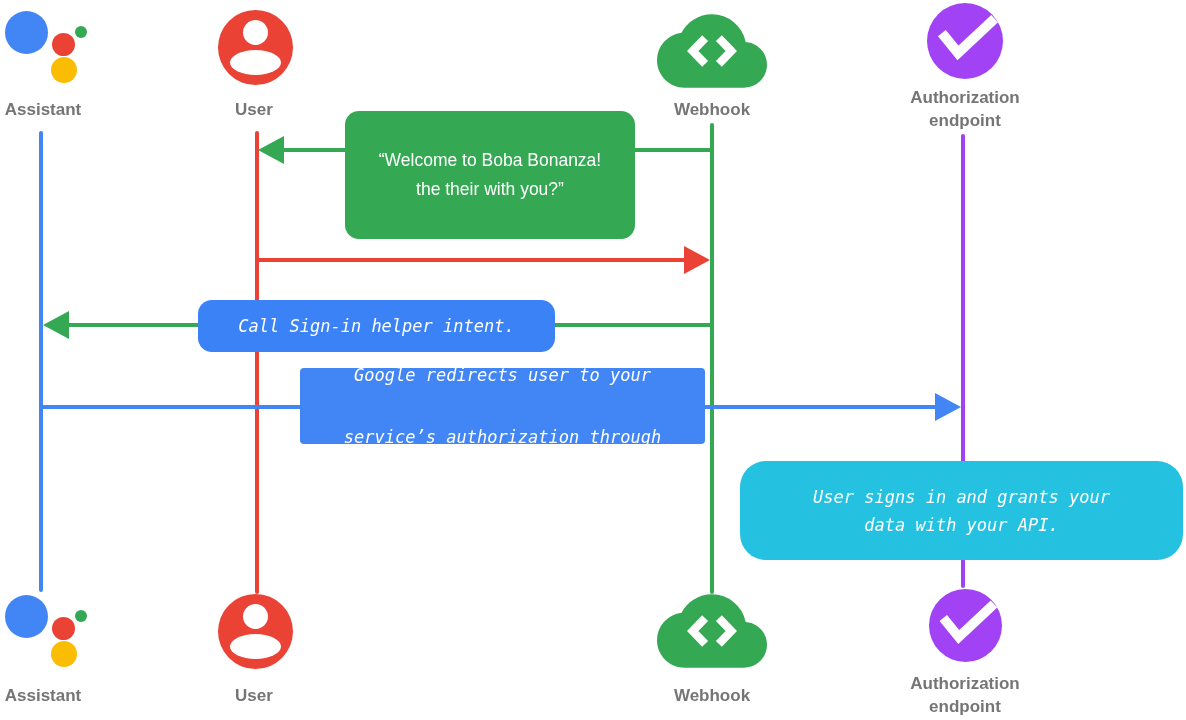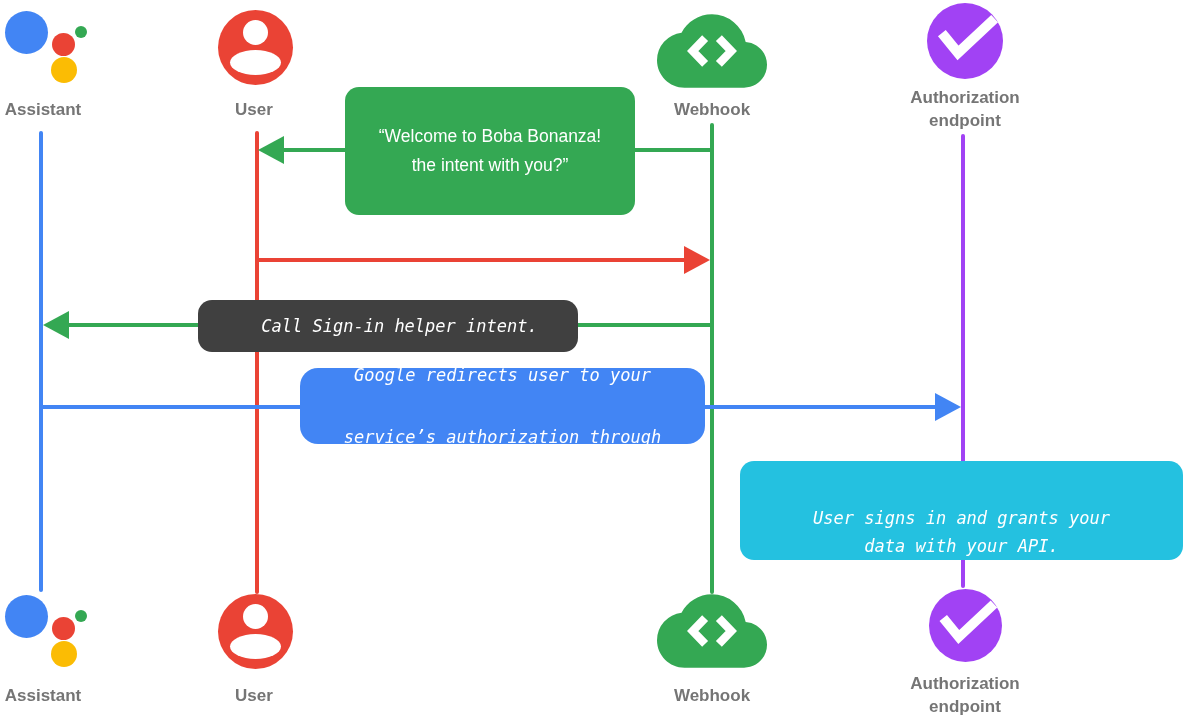--- a/index.html
+++ b/index.html
@@ -16,28 +16,28 @@
   .ahead{position:absolute;width:0;height:0;border-top:14px solid transparent;border-bottom:14px solid transparent;}
   .head-left{border-right:26px solid;}
   .head-right{border-left:26px solid;}
   .green{background:#34A853;} .red{background:#EA4335;} .blue{background:#4285F4;}
   .hgreen{border-right-color:#34A853;border-left-color:#34A853;}
   .hred{border-right-color:#EA4335;border-left-color:#EA4335;}
   .hblue{border-right-color:#4285F4;border-left-color:#4285F4;}
   
   .bubble{position:absolute;display:flex;flex-direction:column;justify-content:center;align-items:center;
           color:#fff;text-align:center;}
-  .sans-txt{font-size:17.5px;line-height:29px;font-weight:400;}
+  .sans-txt{font-size:17.5px;line-height:29px;font-weight:400;margin-top:24px;}
   .mono-txt{font-family:"DejaVu Sans Mono","Liberation Mono",monospace;font-style:italic;
             font-size:17px;line-height:28px;}
   .b-welcome{left:345px;top:87px;width:290px;height:128px;background:#34A853;border-radius:14px;}
   .b-order{left:388px;top:234px;width:193px;height:49px;background:#EA4335;border-radius:17px;}
-  .b-signin{left:198px;top:300px;width:357px;height:52px;background:#404040;border-radius:14px;padding-left:23px;}
-  .b-redirect{left:300px;top:368px;width:405px;height:76px;background:#4285F4;border-radius:18px;gap:34px;}
-  .b-grant{left:740px;top:461px;width:443px;height:99px;background:#24C1E0;border-radius:14px;justify-content:flex-end;}
+  .b-signin{left:198px;top:300px;width:357px;height:52px;background:#3b82f6;border-radius:14px;}
+  .b-redirect{left:300px;top:368px;width:405px;height:76px;background:#4285F4;border-radius:4px;gap:34px;}
+  .b-grant{left:740px;top:461px;width:443px;height:99px;background:#24C1E0;border-radius:26px;}
   
   .actor-label{position:absolute;font-size:17px;font-weight:bold;color:#757575;
                text-align:center;line-height:23px;}
   
   .icon-box{position:absolute;}
   .circ{position:absolute;border-radius:50%;}
   
   .as-blue{left:0;top:0;width:43px;height:43px;background:#4285F4;}
   .as-red{left:47px;top:22px;width:23px;height:23px;background:#EA4335;}
   .as-green{left:70px;top:15px;width:12px;height:12px;background:#34A853;}
@@ -64,21 +64,21 @@
   <div class="ahead head-right hred" style="left:684px;top:246px;"></div>
 
   <div class="aline green" style="left:69px;top:323px;width:641px;"></div>
   <div class="ahead head-left hgreen" style="left:43px;top:311px;"></div>
 
   <div class="aline blue" style="left:41px;top:405px;width:894px;"></div>
   <div class="ahead head-right hblue" style="left:935px;top:393px;"></div>
 
   <div class="bubble b-welcome sans-txt">
     <div>“Welcome to Boba Bonanza!</div>
-    <div>the intent with you?”</div>
+    <div>the their with you?”</div>
   </div>
 
 
   <div class="bubble b-signin mono-txt">
     <div>Call Sign-in helper intent.</div>
   </div>
 
   <div class="bubble b-redirect mono-txt">
     <div>Google redirects user to your</div>
     <div>service’s authorization through</div>

